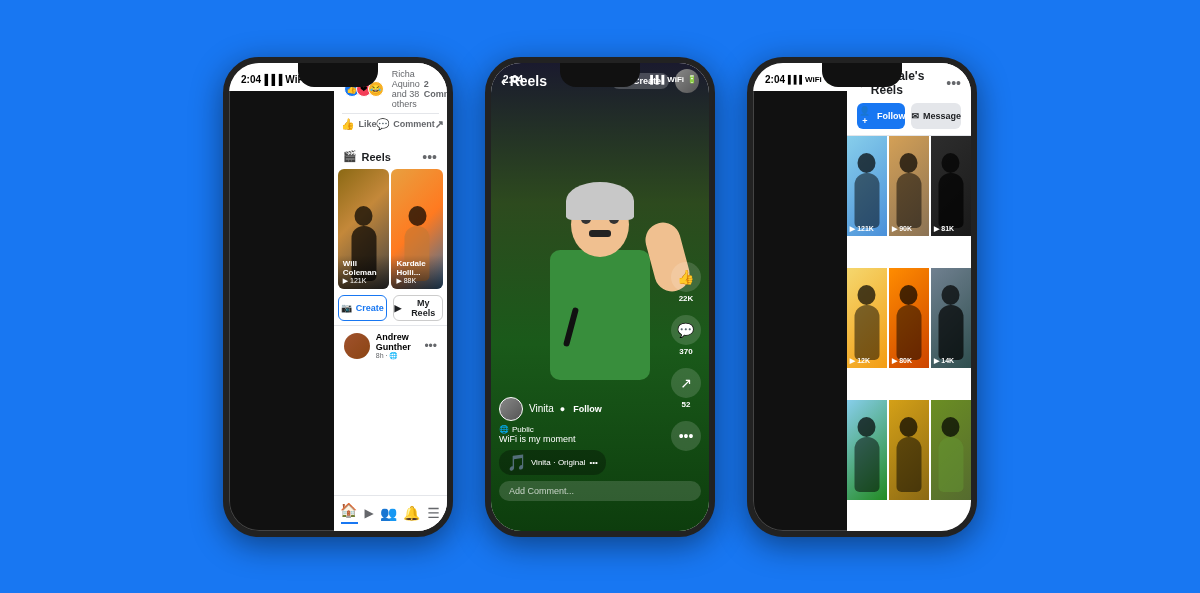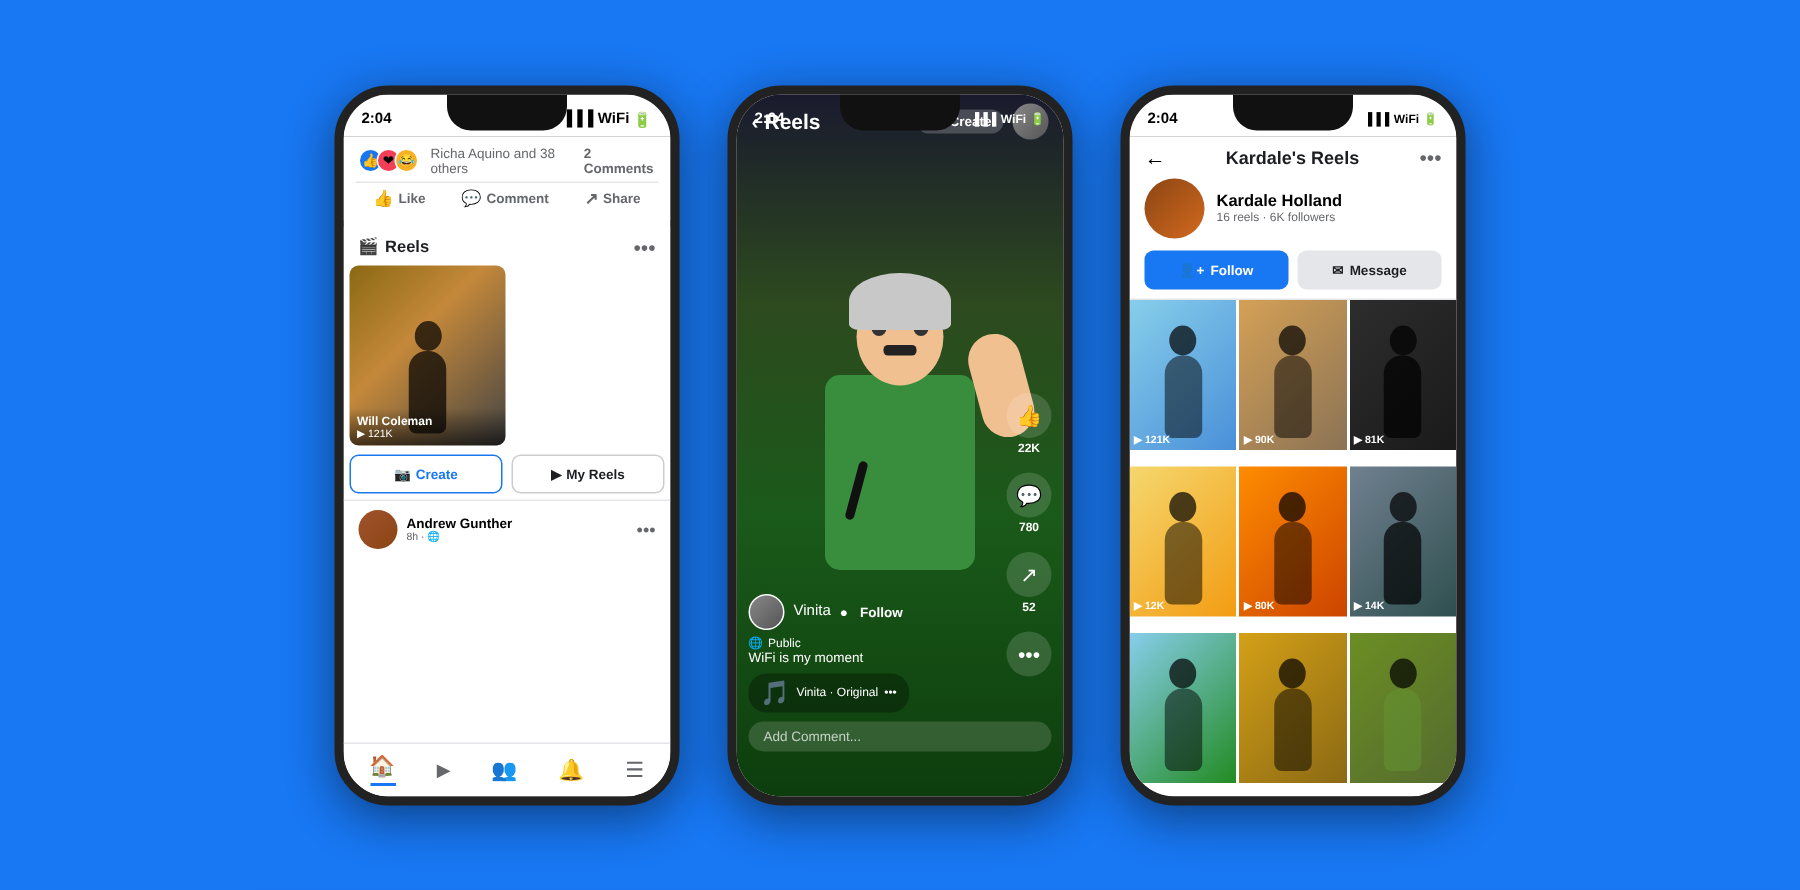--- a/index.html
+++ b/index.html
@@ -18,21 +18,20 @@
     
     .phone {
       width: 230px;
       height: 480px;
       background: #111;
       border-radius: 36px;
       border: 6px solid #222;
       position: relative;
       box-shadow: 0 8px 32px rgba(0,0,0,0.45), inset 0 0 0 1px #444;
       display: flex;
-      flex-direction: column;
       overflow: hidden;
     }
     .phone::before {
       content: '';
       position: absolute;
       top: 0; left: 50%;
       transform: translateX(-50%);
       width: 80px; height: 24px;
       background: #111;
       border-radius: 0 0 16px 16px;
@@ -586,20 +585,27 @@
         <span class="reels-menu">•••</span>
       </div>
       <div class="reels-grid">
         <div class="reel-thumb reel-thumb-1">
           <div class="silhouette"></div>
           <div class="reel-info">
             <div class="reel-name">Will Coleman</div>
             <div class="reel-views">▶ 121K</div>
           </div>
         </div>
+        <div class="reel-thumb reel-thumb-2">
+          <div class="silhouette" style="background:rgba(200,120,50,0.7)"></div>
+          <div class="reel-info">
+            <div class="reel-name">Kardale Holli...</div>
+            <div class="reel-views">▶ 88K</div>
+          </div>
+        </div>
       </div>
       <div class="reel-actions">
         <button class="reel-action-btn create">
           <span>📷</span>
           <span>Create</span>
         </button>
         <button class="reel-action-btn">
           <span>▶</span>
           <span>My Reels</span>
         </button>
@@ -672,21 +678,21 @@
         </div>
       </div>
 
       <div class="side-actions">
         <div class="side-action">
           <div class="side-action-icon">👍</div>
           <span class="side-action-count">22K</span>
         </div>
         <div class="side-action">
           <div class="side-action-icon">💬</div>
-          <span class="side-action-count">780</span>
+          <span class="side-action-count">370</span>
         </div>
         <div class="side-action">
           <div class="side-action-icon">↗</div>
           <span class="side-action-count">52</span>
         </div>
         <div class="side-action">
           <div class="side-action-icon">•••</div>
         </div>
       </div>
 
@@ -721,27 +727,20 @@
       <span style="font-size:8px">WiFi</span>
       <span style="font-size:8px">🔋</span>
     </div>
   </div>
   <div class="phone-screen">
     <div class="profile-header">
       <div class="profile-nav">
         <span style="font-size:14px;">←</span>
         <span class="profile-nav-title">Kardale's Reels</span>
         <span class="profile-nav-dots">•••</span>
-      </div>
-      <div class="profile-user-row">
-        <div class="profile-user-avatar"></div>
-        <div>
-          <div class="profile-user-name">Kardale Holland</div>
-          <div class="profile-user-meta">16 reels · 6K followers</div>
-        </div>
       </div>
       <div class="profile-actions">
         <button class="profile-action-btn btn-follow">
           <span>👤+</span>
           <span>Follow</span>
         </button>
         <button class="profile-action-btn btn-message">
           <span>✉</span>
           <span>Message</span>
         </button>

